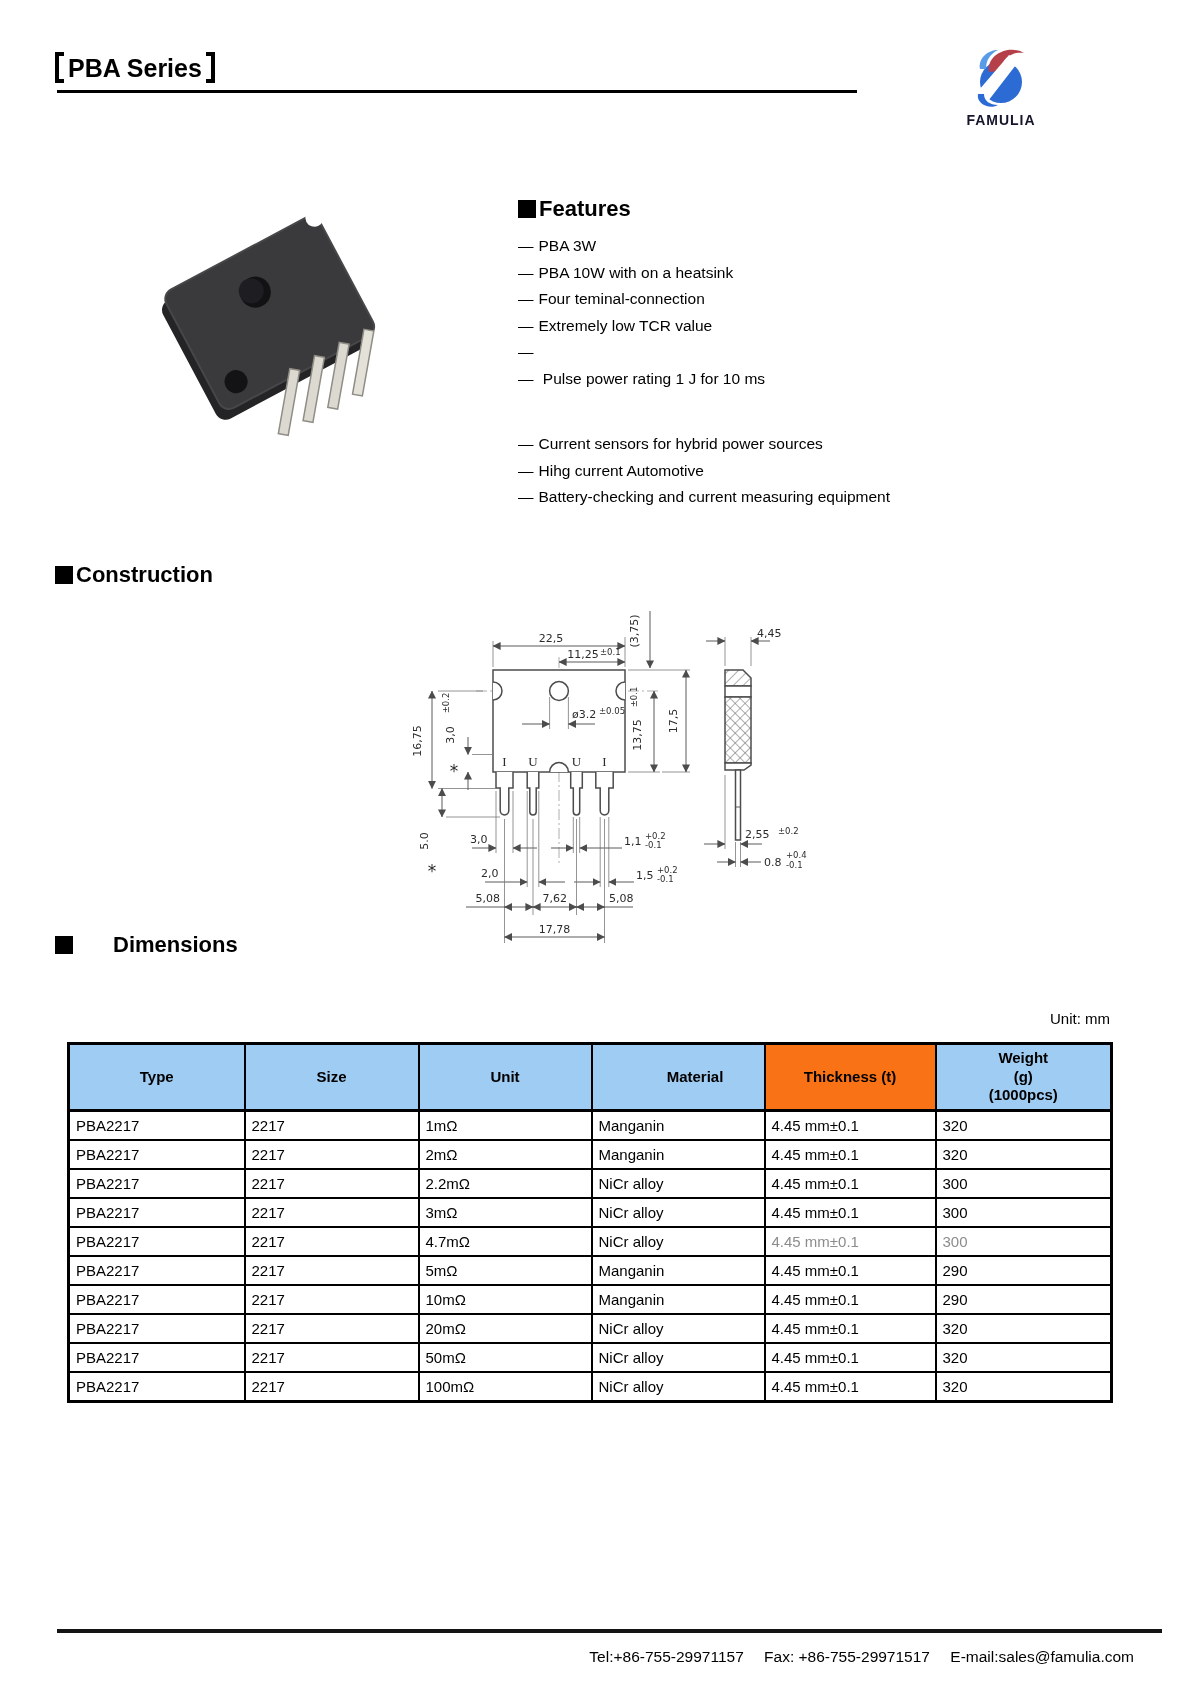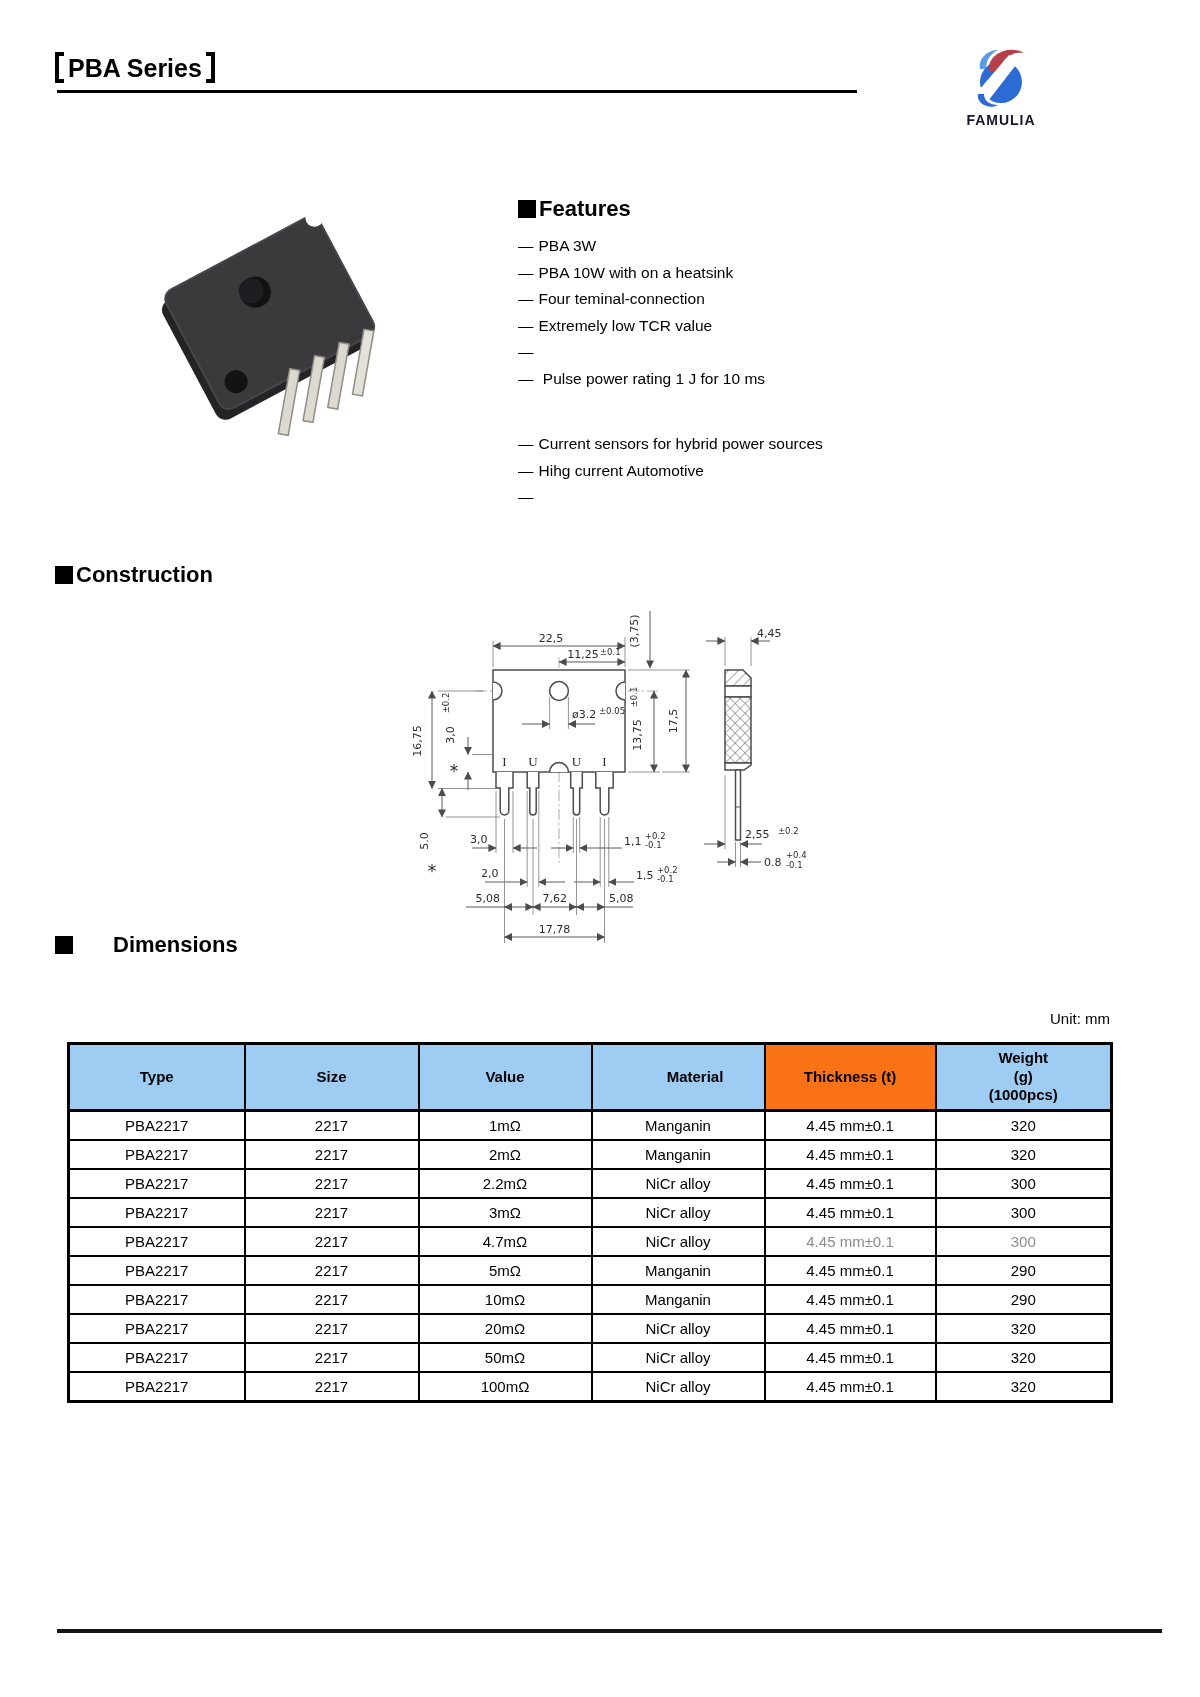--- a/index.html
+++ b/index.html
@@ -44,21 +44,21 @@
   .dts{font:8.5px "DejaVu Sans",sans-serif;fill:#2b2b2b;}
   .star{font:17px "DejaVu Sans",sans-serif;fill:#2b2b2b;}
   .pinlbl{font:13px "Liberation Serif","DejaVu Serif",serif;fill:#2b2b2b;}
 
   
   .unit{position:absolute;left:910px;top:1010px;width:200px;text-align:right;font-size:15px;}
   .dim-table{position:absolute;left:67px;top:1042px;width:1043px;border-collapse:collapse;
              border:3px solid #000;font-size:15px;table-layout:fixed;}
   .dim-table th{border:2px solid #000;border-bottom:3px solid #000;height:64px;
                 font-weight:bold;white-space:pre-line;text-align:center;padding:0 2px;line-height:1.25;}
-  .dim-table td{border:2px solid #000;height:27px;text-align:center;padding:0 0;}
+  .dim-table td{border:2px solid #000;height:27px;text-align:left;padding:0 6px;}
   .dim-table td.muted{color:#8c8c8c;}
 
   
   .footer-rule{position:absolute;left:57px;top:1629px;width:1105px;height:4px;background:#141414;}
   .footer{position:absolute;left:0;top:1648px;width:1134px;text-align:right;font-size:15.5px;}
   .footer span{margin-left:16px;}
 </style>
 </head>
 <body>
 
@@ -148,20 +148,21 @@
         <div class="li">
           <span class="dash">—</span>
           <span class="txt">Current sensors for hybrid power sources</span>
         </div>
         <div class="li">
           <span class="dash">—</span>
           <span class="txt">Hihg current Automotive</span>
         </div>
         <div class="li">
           <span class="dash">—</span>
+          <span class="txt">Battery-checking and current measuring equipment</span>
         </div>
       </div>
   </div>
 
   <div class="sec-head construction-h">
     <span class="sq"></span>
     <span>Construction</span>
   </div>
 
   <div class="drawing">
@@ -352,21 +353,21 @@
         <col style="width:174px">
         <col style="width:173px">
       <col style="width:173px">
         <col style="width:171px">
         <col style="width:176px">
     </colgroup>
     <thead>
       <tr>
         <th style="background: rgb(159, 204, 242);">Type</th>
         <th style="background: rgb(159, 204, 242);">Size</th>
-        <th style="background: rgb(159, 204, 242);">Value</th>
+        <th style="background: rgb(159, 204, 242);">Unit</th>
         <th style="background: rgb(159, 204, 242); padding-left: 36px;">Material</th>
         <th style="background: #f97316;">Thickness (t)</th>
         <th style="background: rgb(159, 204, 242);">Weight
 (g)
 (1000pcs)</th>
       </tr>
     </thead>
     <tbody>
         <tr>
           <td>PBA2217</td>
@@ -445,14 +446,19 @@
           <td>2217</td>
           <td>100mΩ</td>
           <td>NiCr alloy</td>
           <td>4.45 mm±0.1</td>
           <td>320</td>
         </tr>
       </tbody>
   </table>
 
   <div class="footer-rule"></div>
+  <div class="footer">
+    <span>Tel:+86-755-29971157</span>
+    <span>Fax: +86-755-29971517</span>
+    <span>E-mail:sales@famulia.com</span>
+  </div>
 
 </div>
 
 </body></html>

